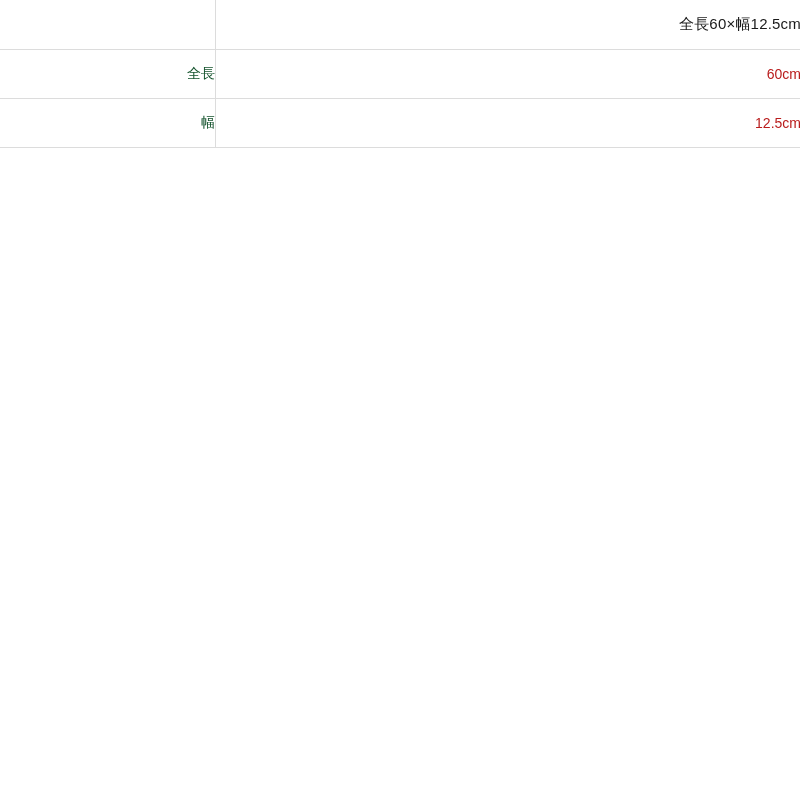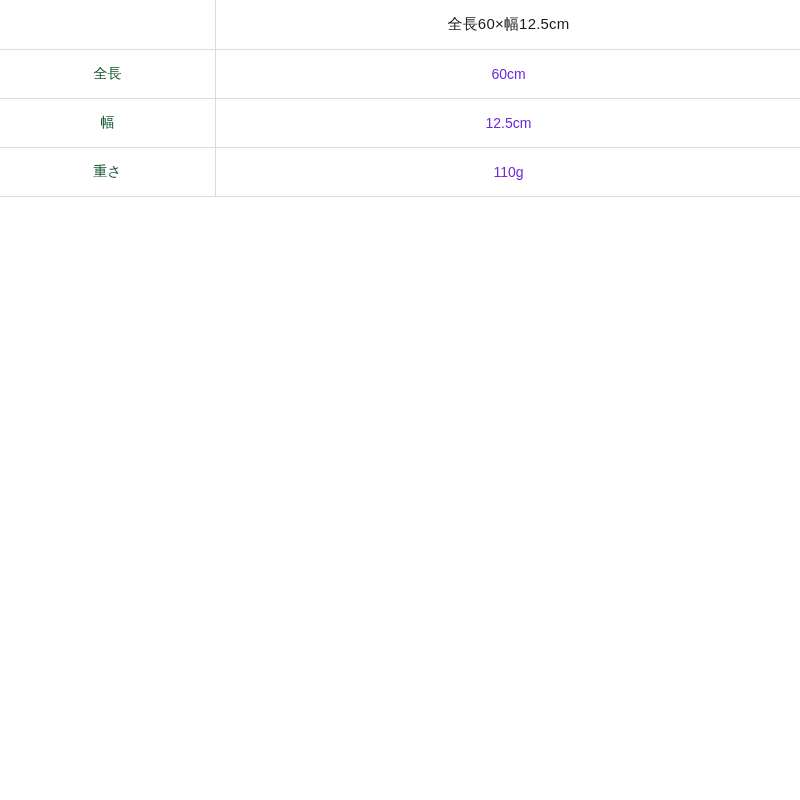--- a/index.html
+++ b/index.html
@@ -15,21 +15,21 @@
     overflow: hidden;
   }
   .spec-table {
     width: 800px;
     border-collapse: collapse;
     table-layout: fixed;
   }
   .spec-table td, .spec-table th {
     border: 1px solid #dcdcdc;
     padding: 0;
-    text-align: center;
+    text-align: right;
     vertical-align: middle;
     font-weight: normal;
   }
   .spec-table tr {
     height: 49px;
   }
   .col-label {
     width: 215px;
   }
   .col-value {
@@ -43,21 +43,21 @@
     font-size: 15px;
     color: #1a1a1a;
     letter-spacing: 0.2px;
   }
   .row-label {
     font-size: 14px;
     color: #14532d;
   }
   .row-value {
     font-size: 14px;
-    color: #6d28d9;
+    color: #b91c1c;
   }
   
   .spec-table td:first-child, .spec-table th:first-child {
     border-left: none;
   }
   .spec-table td:last-child, .spec-table th:last-child {
     border-right: none;
   }
   .spec-table tr:first-child td, .spec-table tr:first-child th {
     border-top: none;
@@ -73,18 +73,14 @@
       <th class="col-value header-value">全長60×幅12.5cm</th>
     </tr>
     <tr>
       <td class="col-label row-label">全長</td>
       <td class="col-value row-value">60cm</td>
     </tr>
     <tr>
       <td class="col-label row-label">幅</td>
       <td class="col-value row-value">12.5cm</td>
     </tr>
-    <tr>
-      <td class="col-label row-label">重さ</td>
-      <td class="col-value row-value">110g</td>
-    </tr>
   </tbody>
 </table>
 
 </body></html>

